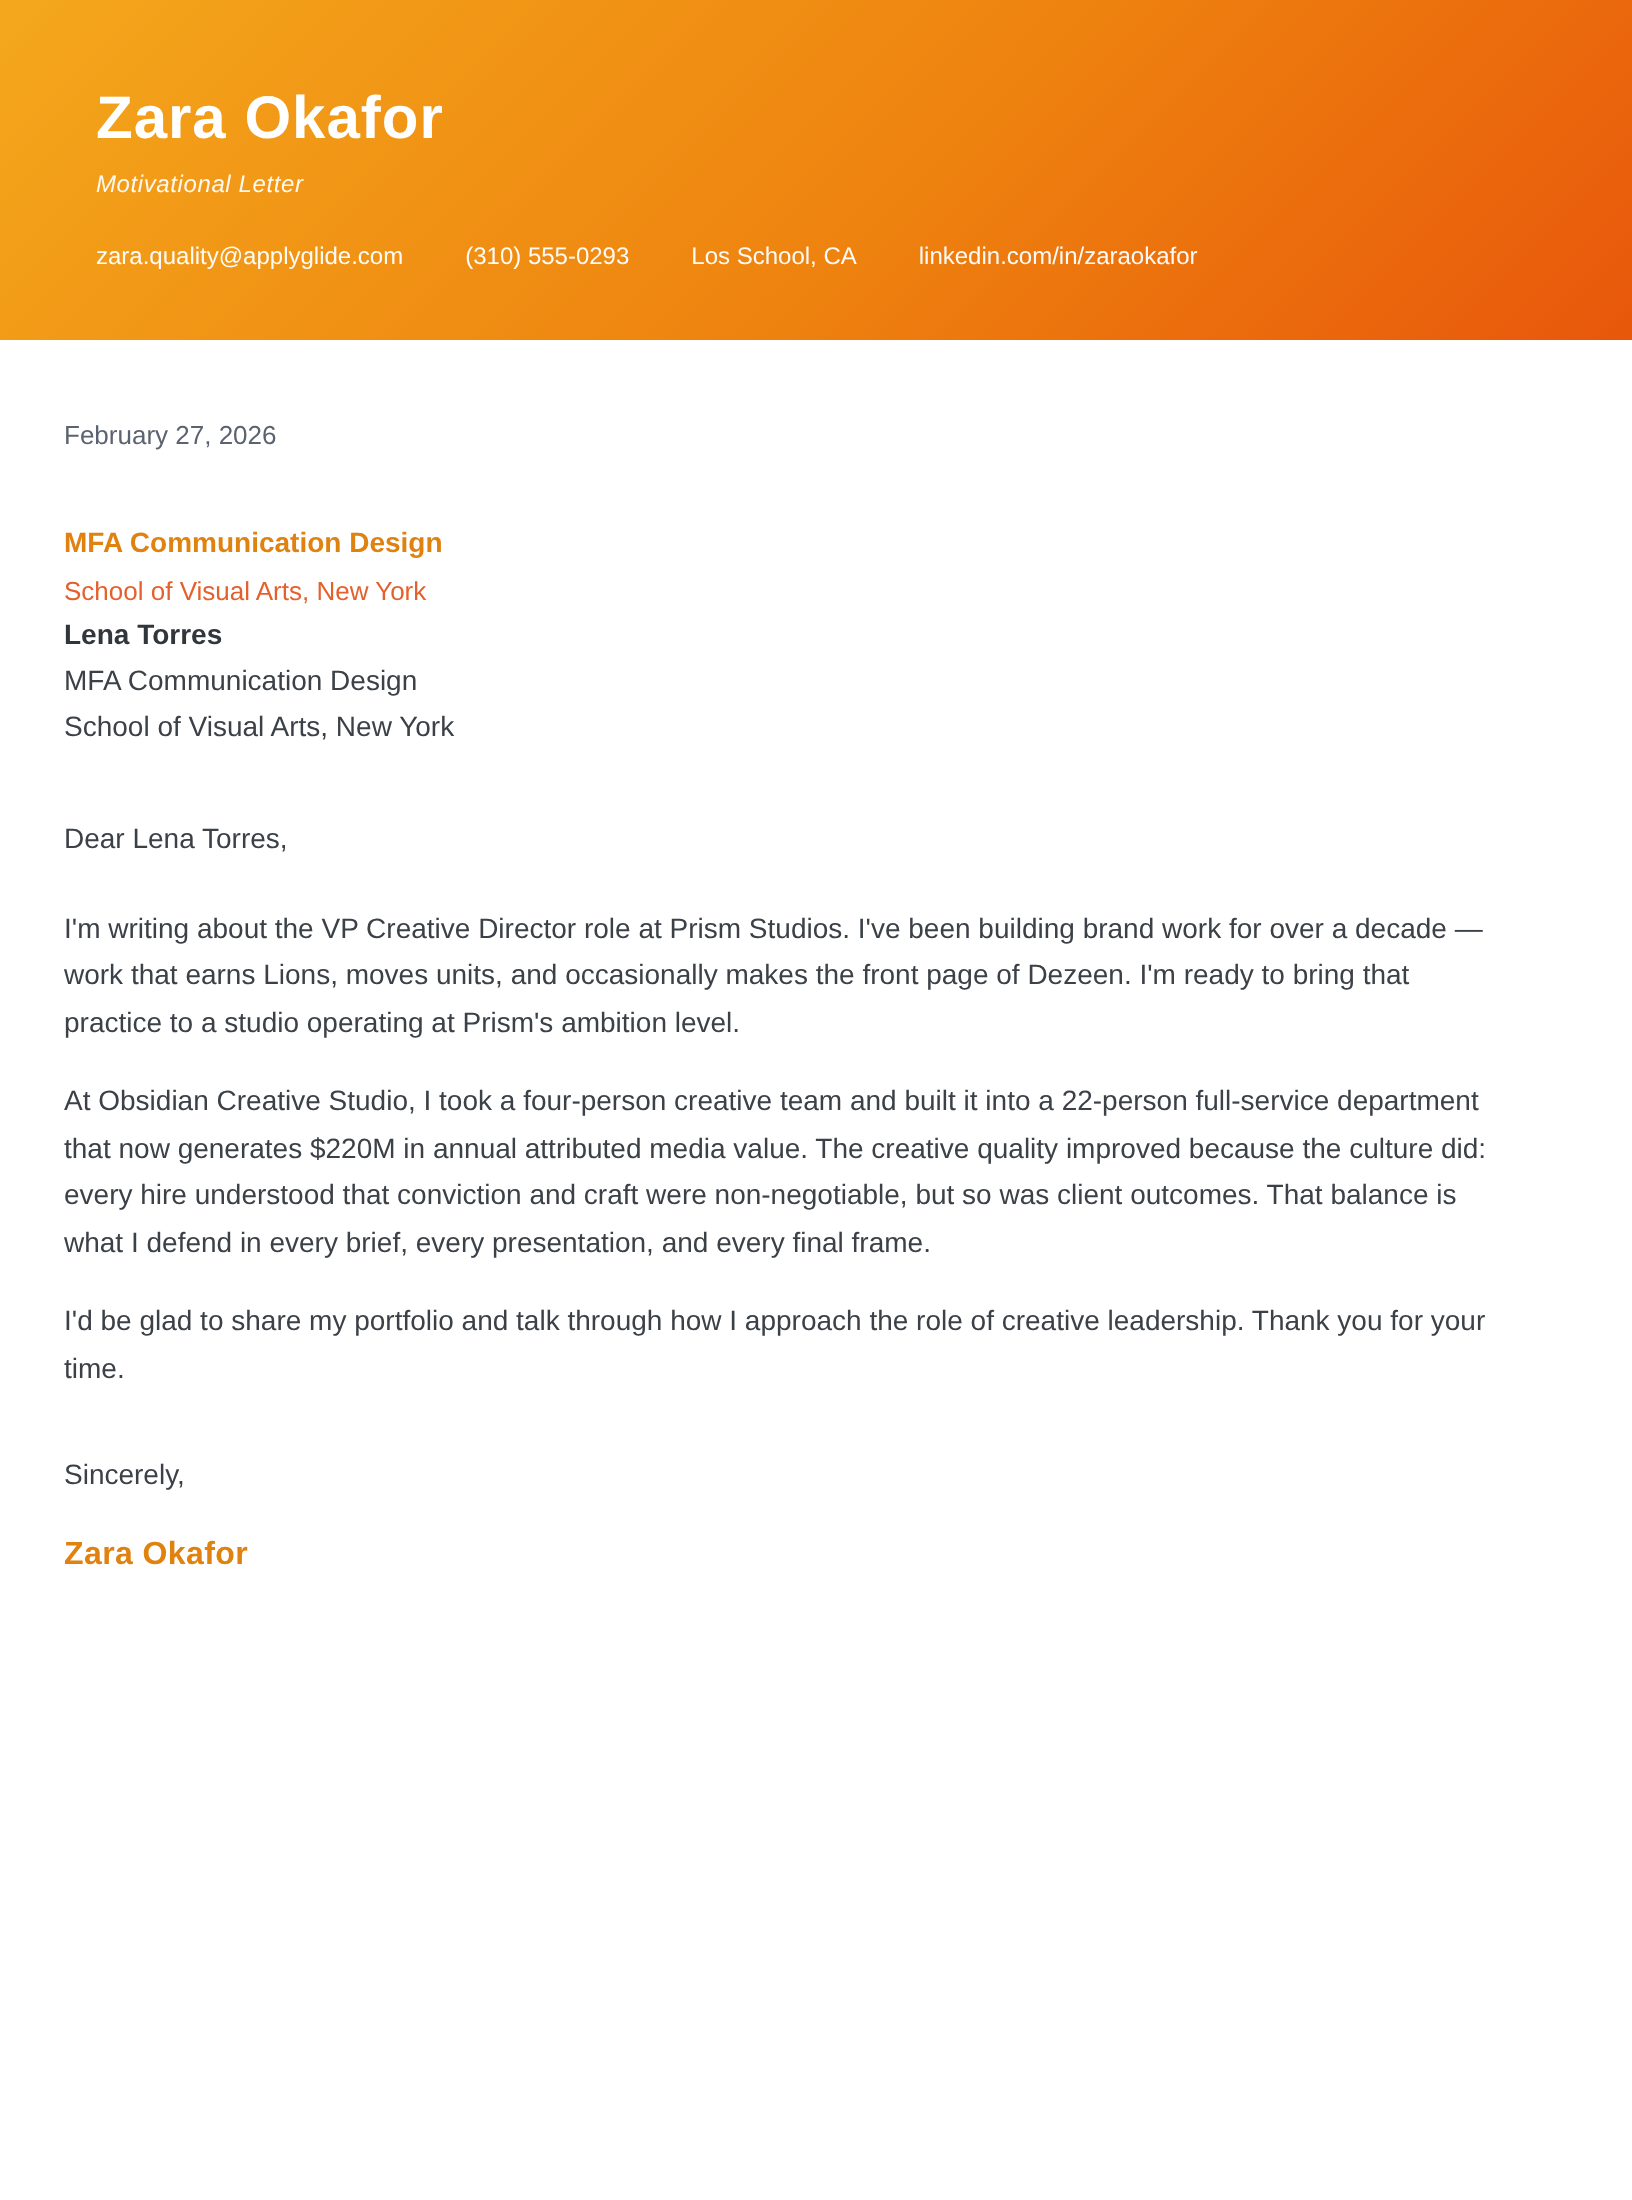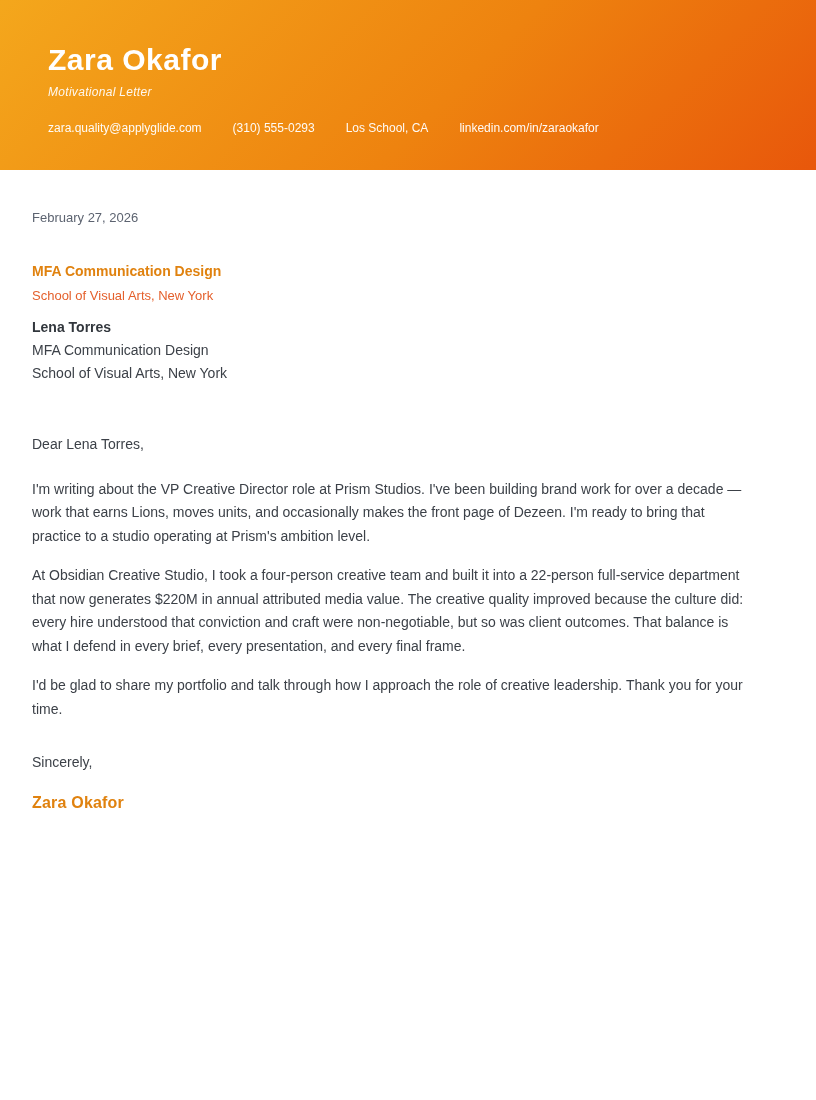--- a/index.html
+++ b/index.html
@@ -60,33 +60,33 @@
     color: #E0820F;
     line-height: 18px;
   }
   .recipient-school {
     margin-top: 7px;
     font-size: 13px;
     color: #E4602C;
     line-height: 17px;
   }
   .recipient-name {
-    margin-top: 12px;
+    margin-top: 2px;
     font-size: 14px;
     font-weight: bold;
     color: #31363C;
     line-height: 23px;
   }
   .recipient-line {
     font-size: 14px;
     color: #3C4148;
     line-height: 23px;
   }
   .salutation {
-    margin-top: 48px;
+    margin-top: 33px;
     margin-bottom: 21px;
     font-size: 14px;
     line-height: 23.5px;
     color: #3C4148;
   }
   .body-paragraph {
     margin: 0 0 16px 0;
     font-size: 14px;
     line-height: 23.5px;
     color: #3C4148;

